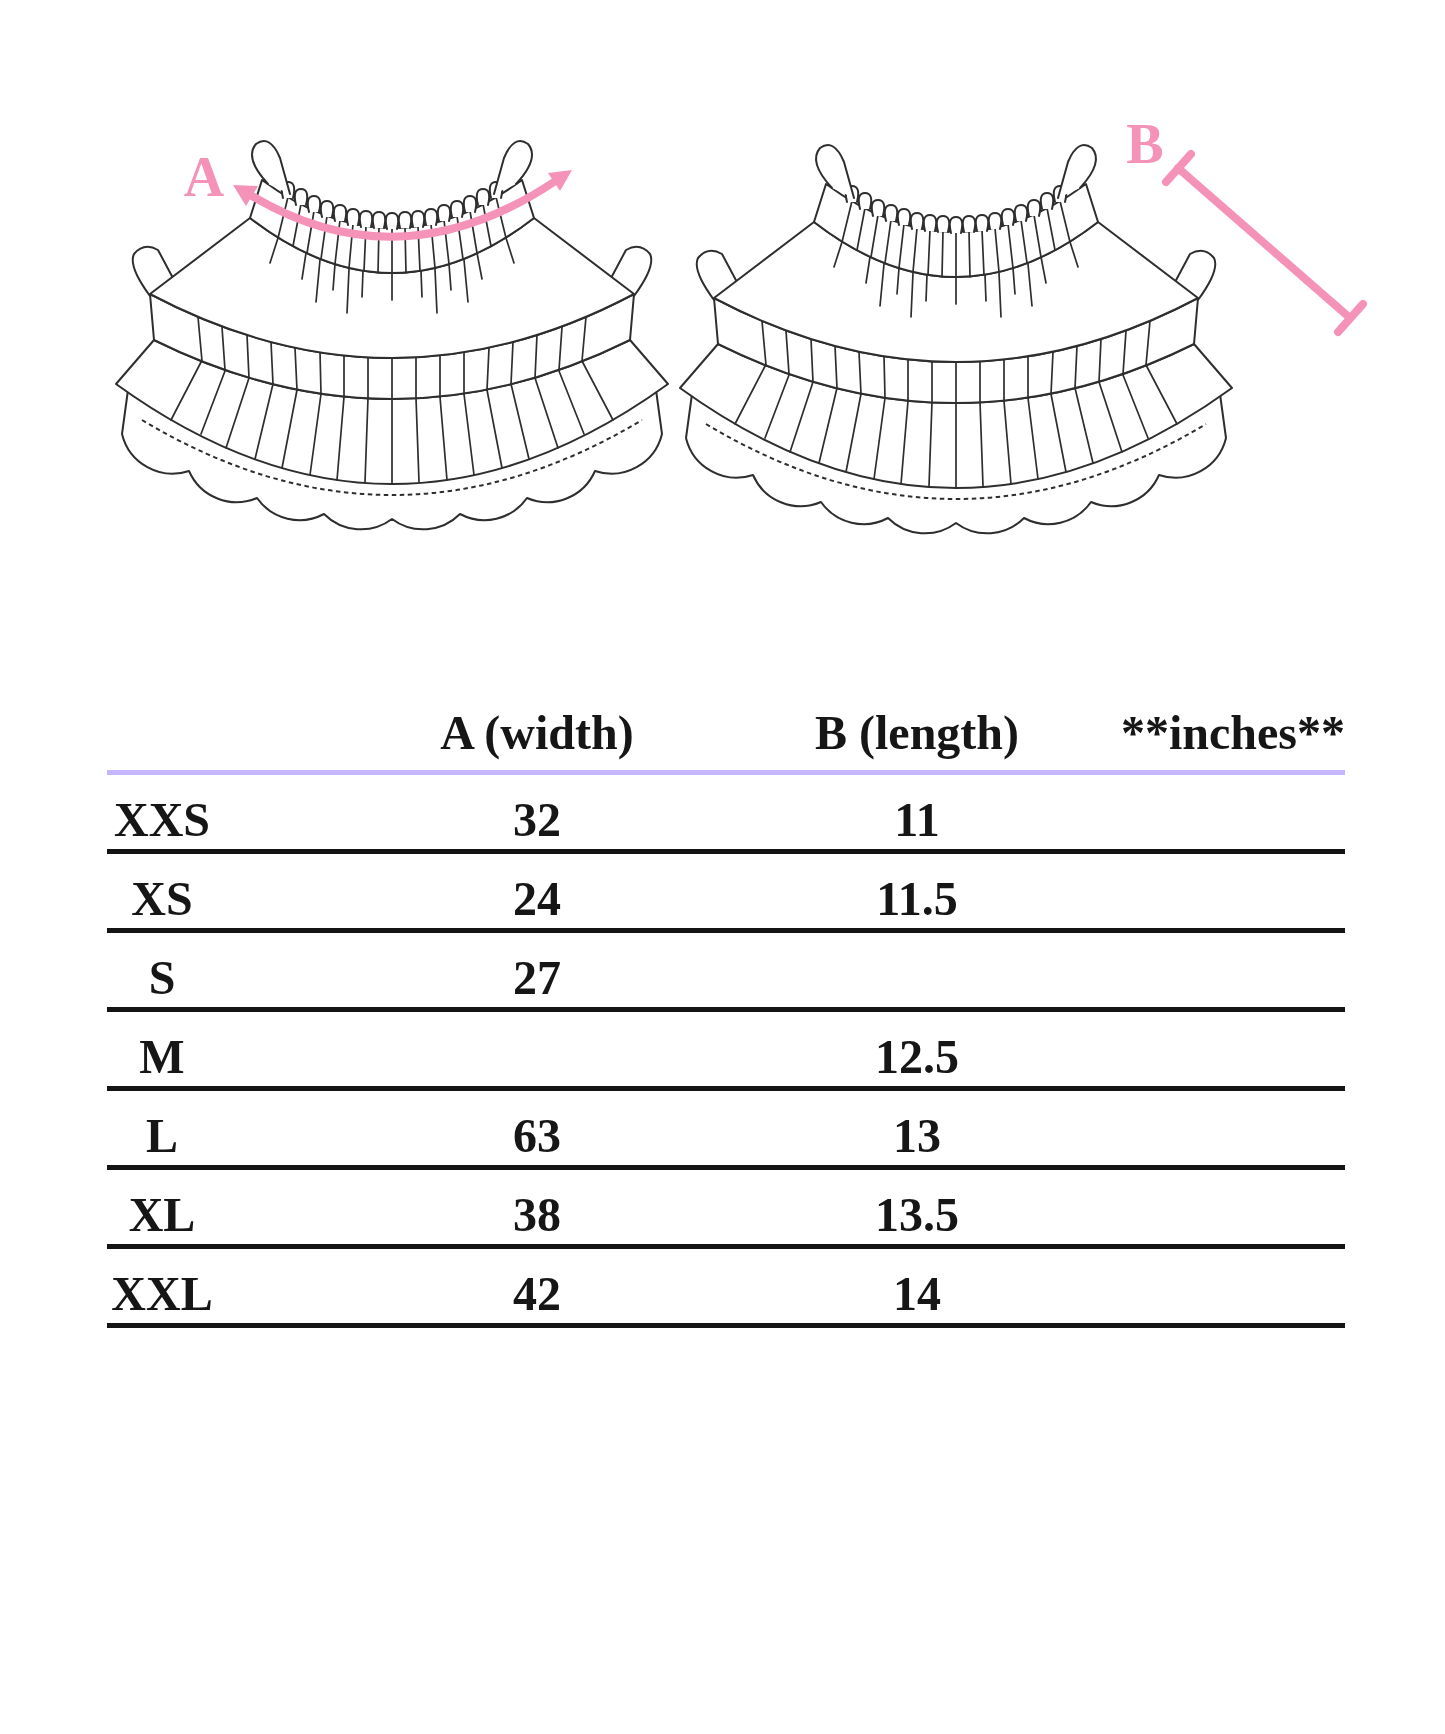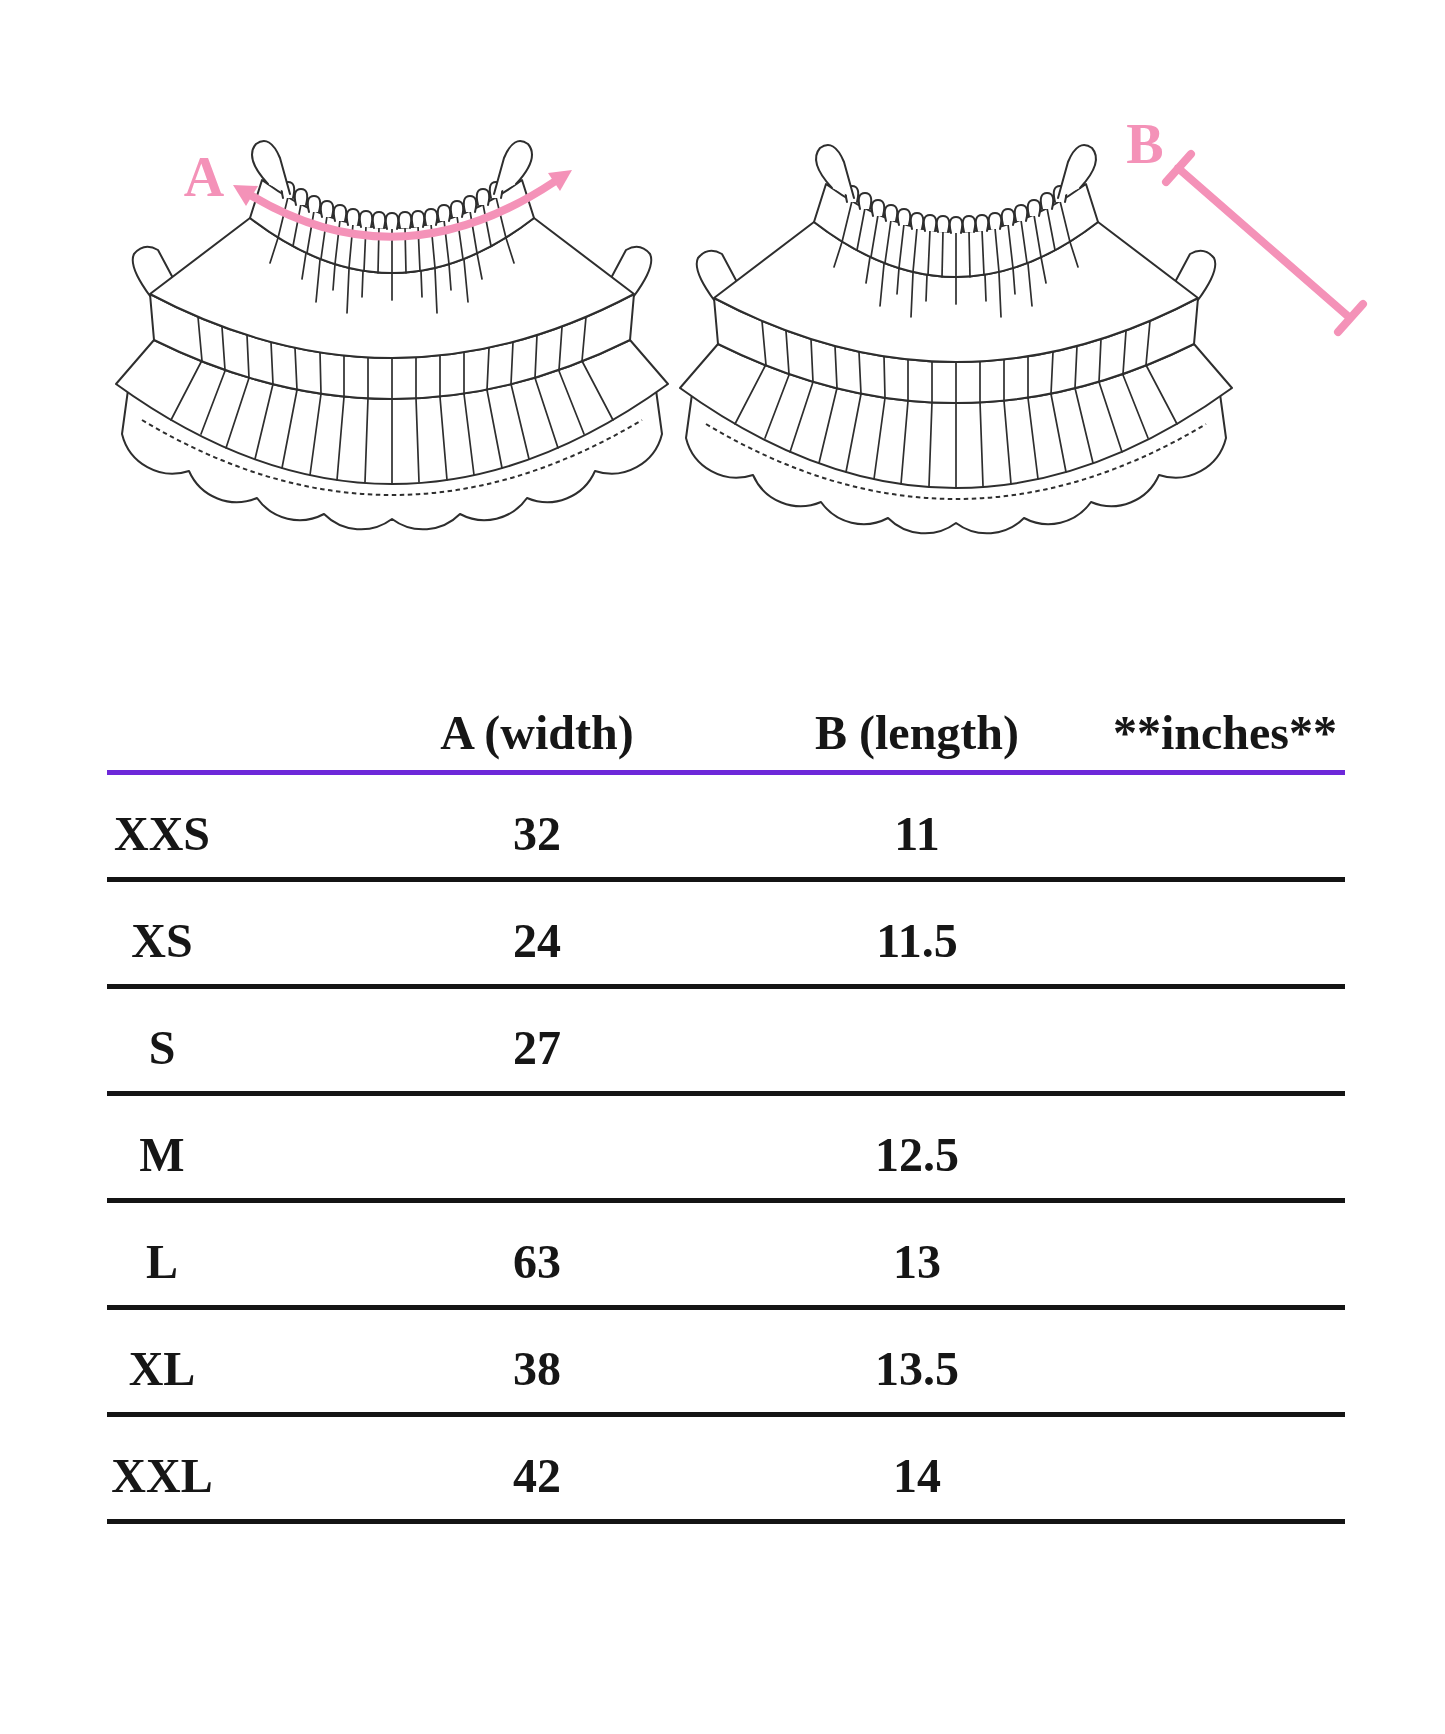--- a/index.html
+++ b/index.html
@@ -10,30 +10,30 @@
   .ln{fill:#ffffff;stroke:#2e2e2e;stroke-width:2;stroke-linejoin:round;stroke-linecap:round;}
   .ln-thin{fill:none;stroke:#2e2e2e;stroke-width:1.7;stroke-linecap:round;}
   .ln-dash{fill:none;stroke:#2e2e2e;stroke-width:2;stroke-dasharray:4.5 3.5;}
   .pink-stroke{fill:none;stroke:#f492b8;stroke-width:8;stroke-linecap:round;}
   .pink-fill{fill:#f492b8;stroke:none;}
   .measure-letter{font-family:"Liberation Serif","DejaVu Serif",serif;font-weight:bold;
                   font-size:56px;fill:#f492b8;}
   
   #size-table{position:absolute;left:107px;top:640px;width:1238px;
               font-weight:bold;font-size:48px;}
-  .thead{position:relative;height:135px;border-bottom:5px solid #6d28d9;box-sizing:border-box;}
-  .trow{position:relative;height:107px;border-bottom:5px solid #141414;box-sizing:border-box;}
+  .thead{position:relative;height:135px;border-bottom:5px solid #c4b5fd;box-sizing:border-box;}
+  .trow{position:relative;height:79px;border-bottom:5px solid #141414;box-sizing:border-box;}
   .cell{position:absolute;display:flex;align-items:center;justify-content:center;
         height:100%;white-space:nowrap;}
   .thead .cell{align-items:flex-end;padding-bottom:10px;box-sizing:border-box;}
   .trow .cell{padding-top:14px;box-sizing:border-box;}
   .col-size{left:0;width:110px;}
   .col-a{left:300px;width:260px;}
   .col-b{left:680px;width:260px;}
-  .col-units{right:8px;width:340px;justify-content:flex-end;}
+  .col-units{right:0;width:340px;justify-content:flex-end;}
 </style>
 </head>
 <body>
 <div id="canvas">
 
 <svg id="diagram-svg" width="1445" height="620" viewBox="0 0 1445 620">
   <defs>
     <g id="skirt">
 
       <path class="ln" d="M 10,302

